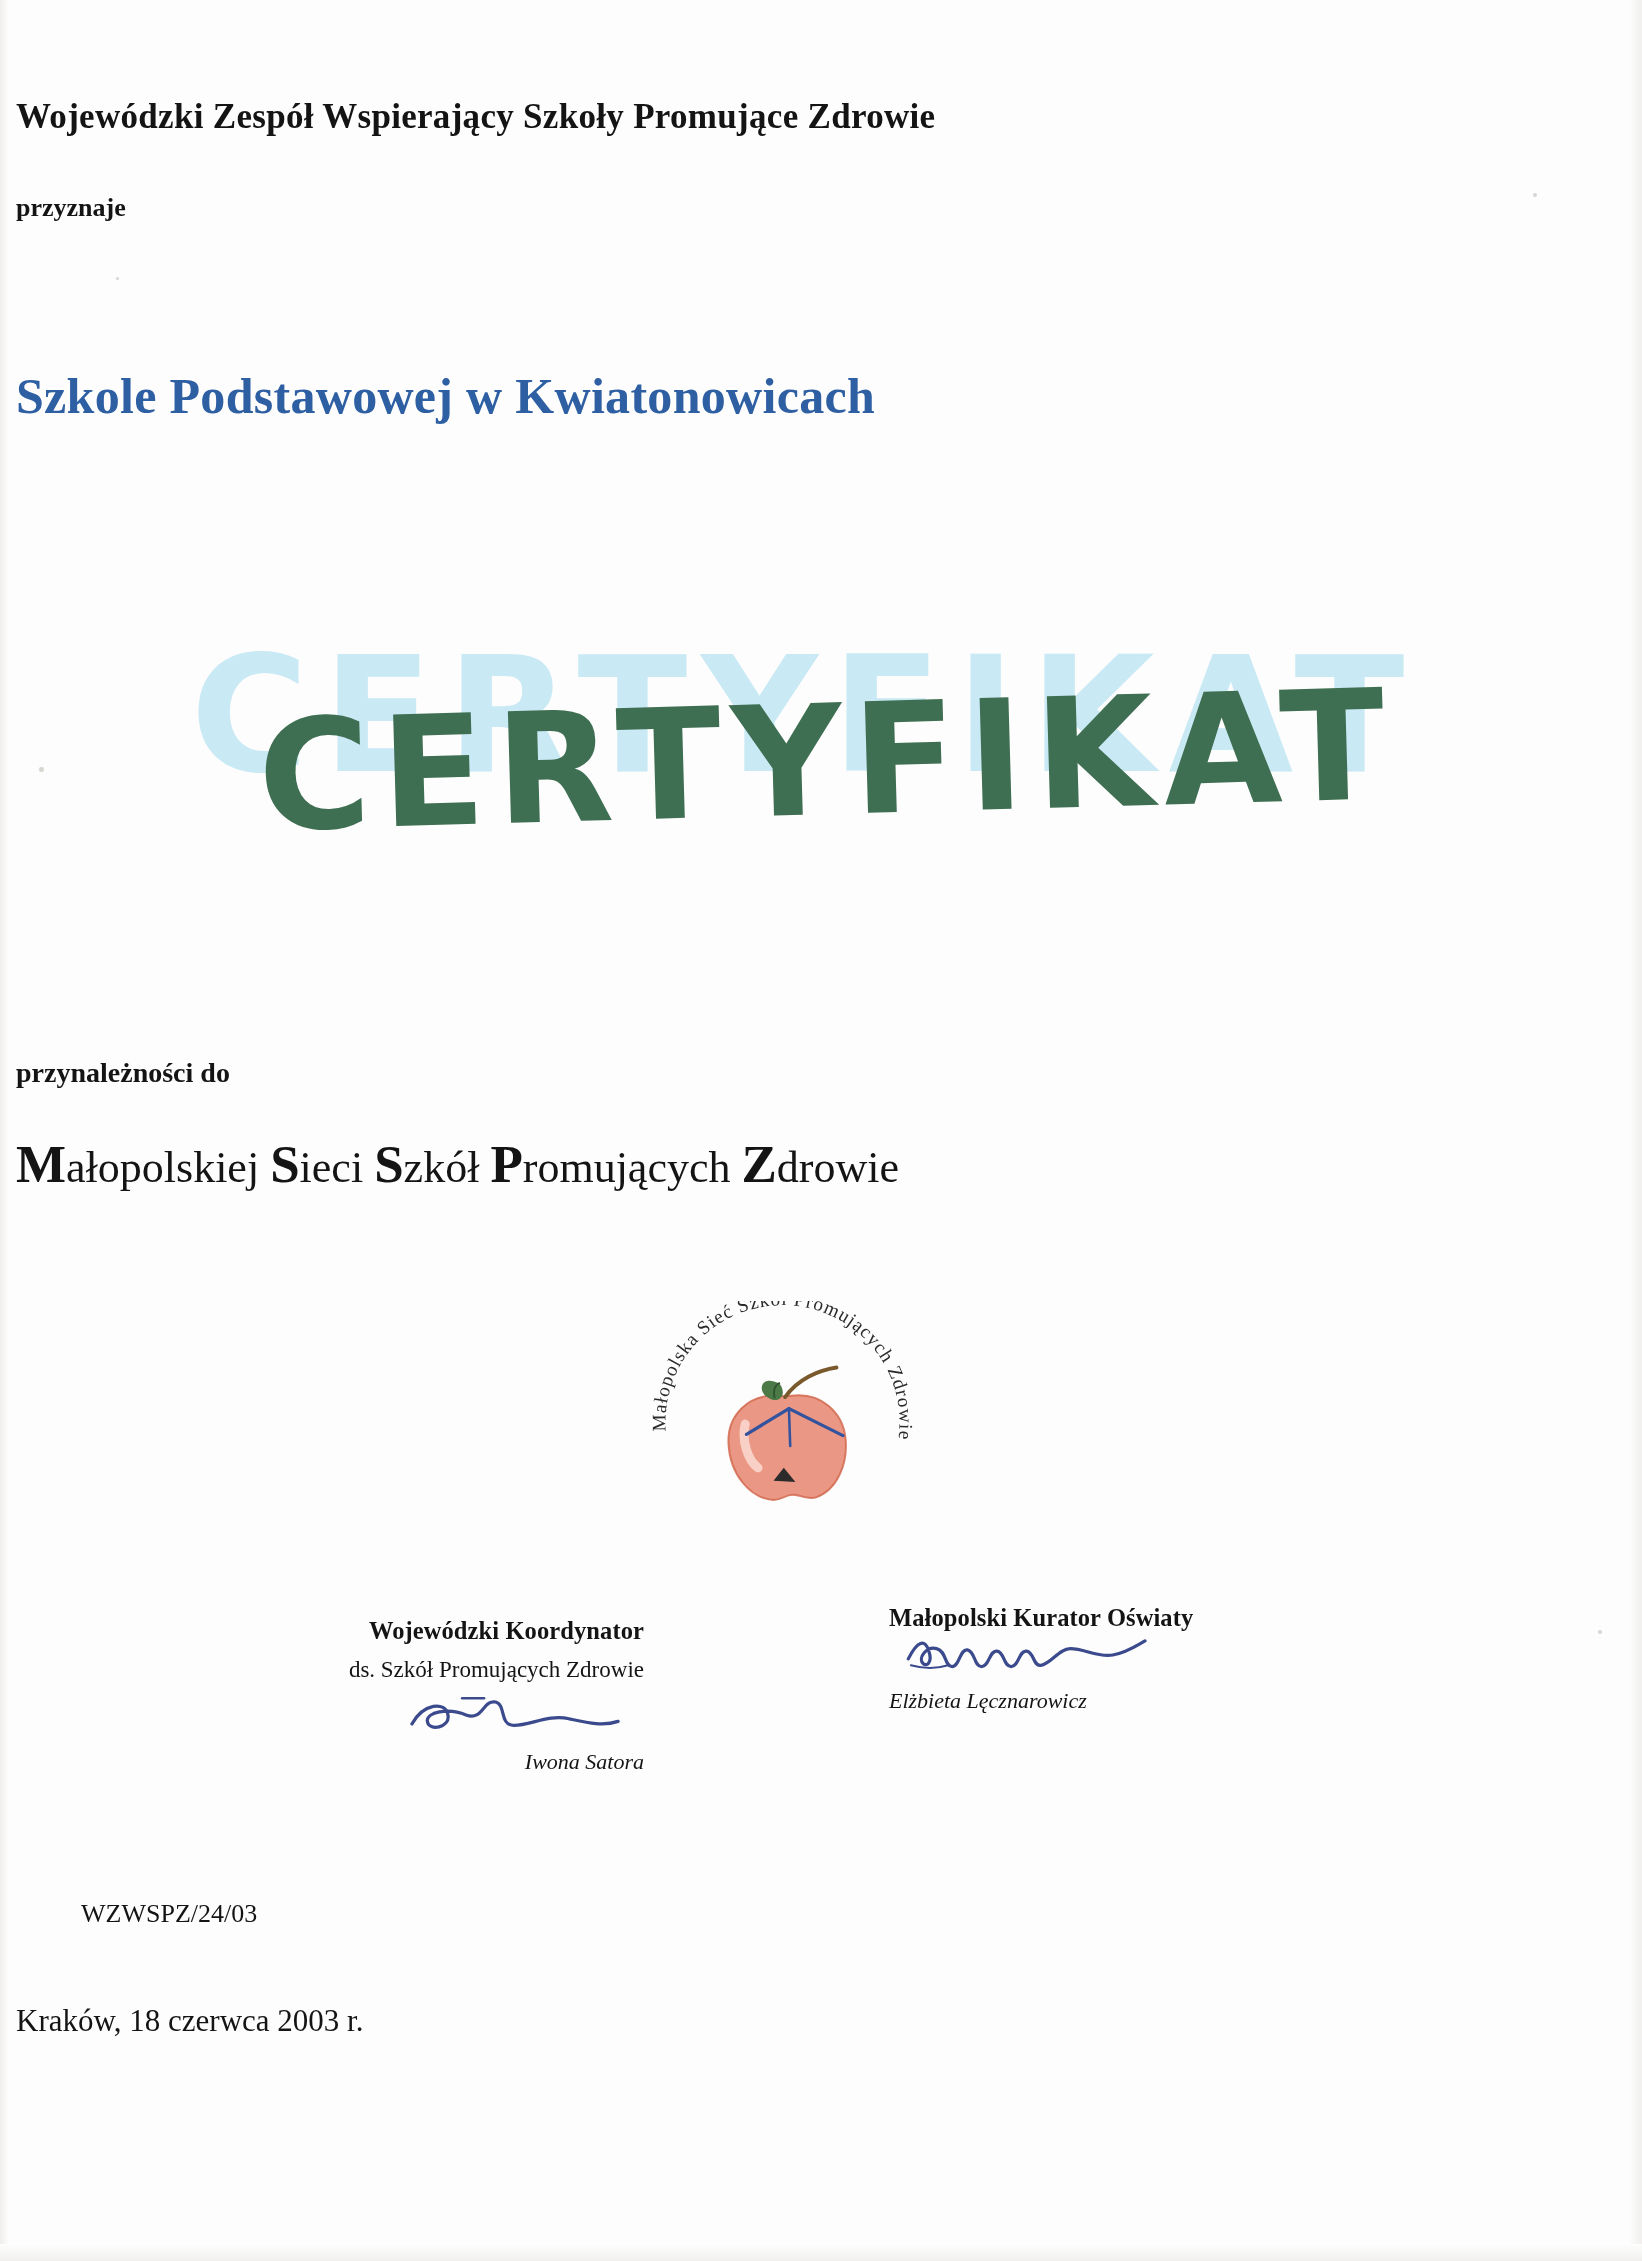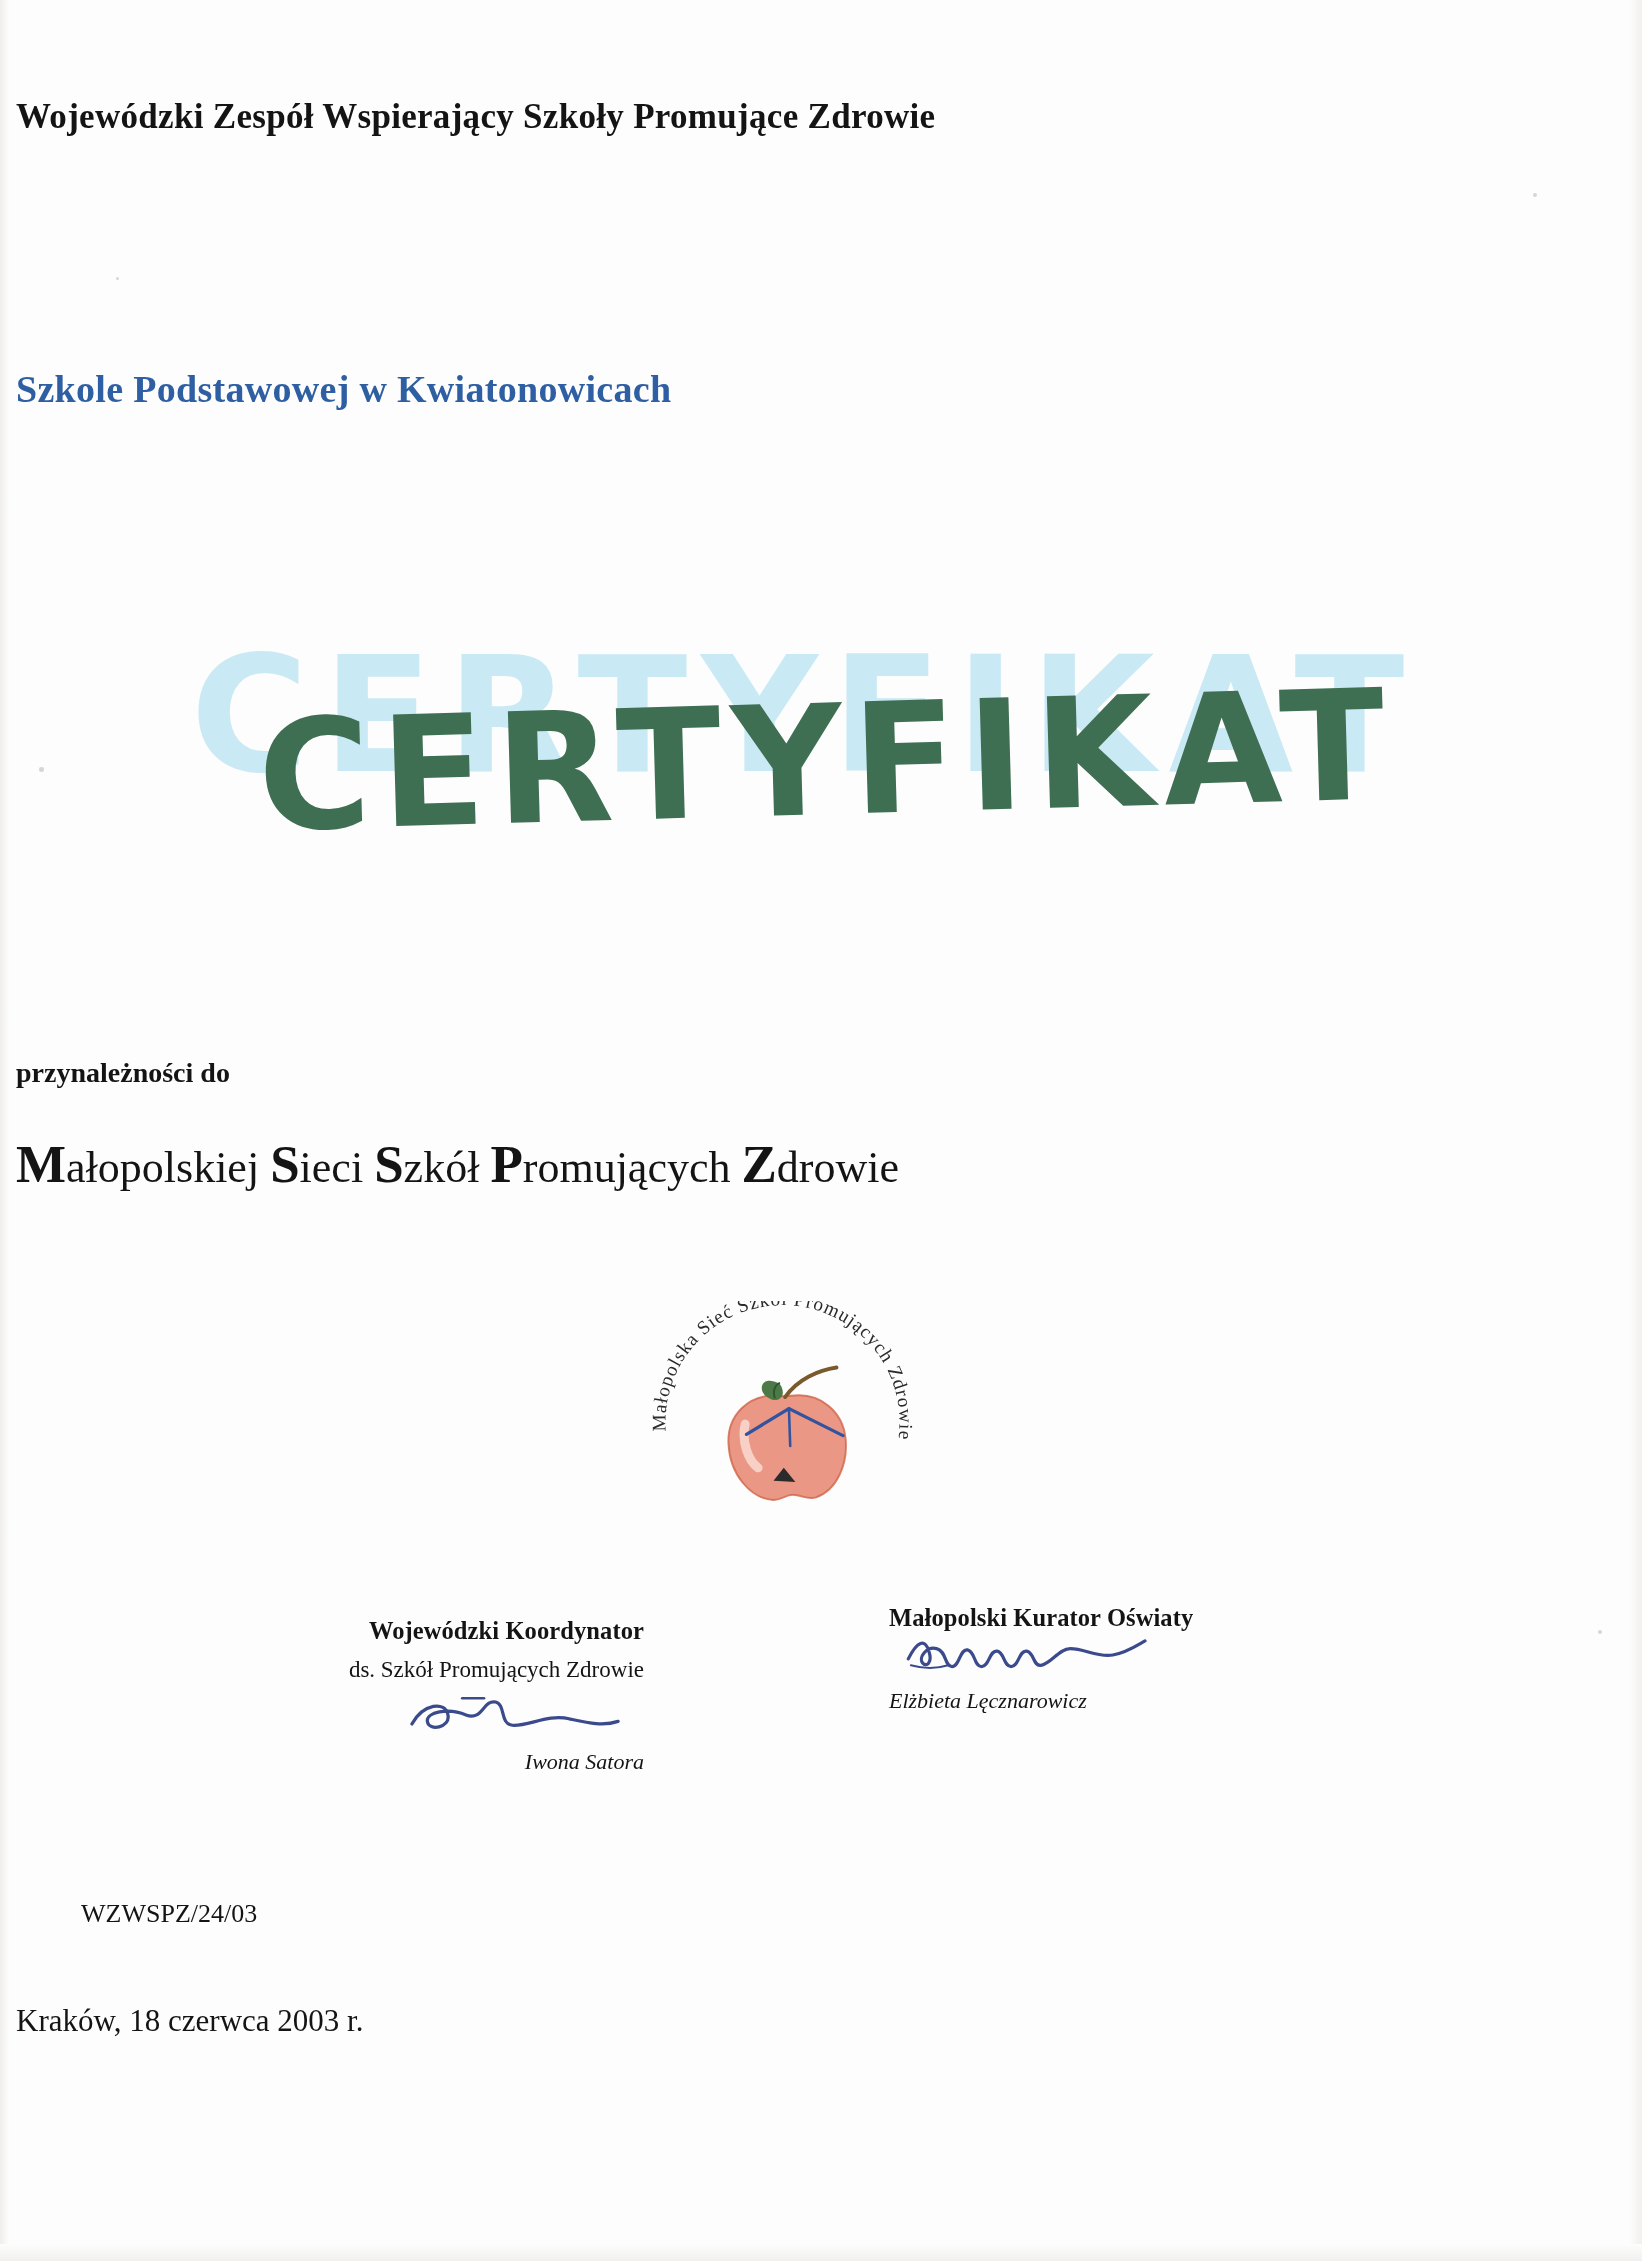--- a/index.html
+++ b/index.html
@@ -59,21 +59,21 @@
   }
 
   .line-przyznaje {
     top: 193px;
     font-size: 26px;
     font-weight: bold;
   }
 
   .line-school {
     top: 367px;
-    font-size: 38px;
+    font-size: 50px;
     font-weight: bold;
     color: #2e5fa3;
     letter-spacing: 0.3px;
   }
 
   
   .cert-word-wrap {
     position: absolute;
     left: 0;
     top: 618px;
@@ -195,20 +195,21 @@
   <div class="scan-edge-right"></div>
   <div class="scan-edge-bottom"></div>
 
   <div class="speck" style="left:39px; top:767px; width:4.5px; height:4.5px;"></div>
   <div class="speck" style="left:1533px; top:193px; width:3.9px; height:3.9px;"></div>
   <div class="speck" style="left:116px; top:277px; width:3.2px; height:3.2px;"></div>
   <div class="speck" style="left:1598px; top:1630px; width:3.9px; height:3.9px;"></div>
 
   <div class="center line-awarder">Wojewódzki Zespół Wspierający Szkoły Promujące Zdrowie</div>
 
+  <div class="center line-przyznaje">przyznaje</div>
 
   <div class="center line-school">Szkole Podstawowej w Kwiatonowicach</div>
 
   <div class="cert-word-wrap">
     <div class="cert-shadow">CERTYFIKAT</div>
     <div class="cert-main">CERTYFIKAT</div>
   </div>
 
   <div class="center line-przynaleznosci">przynależności do</div>
 

